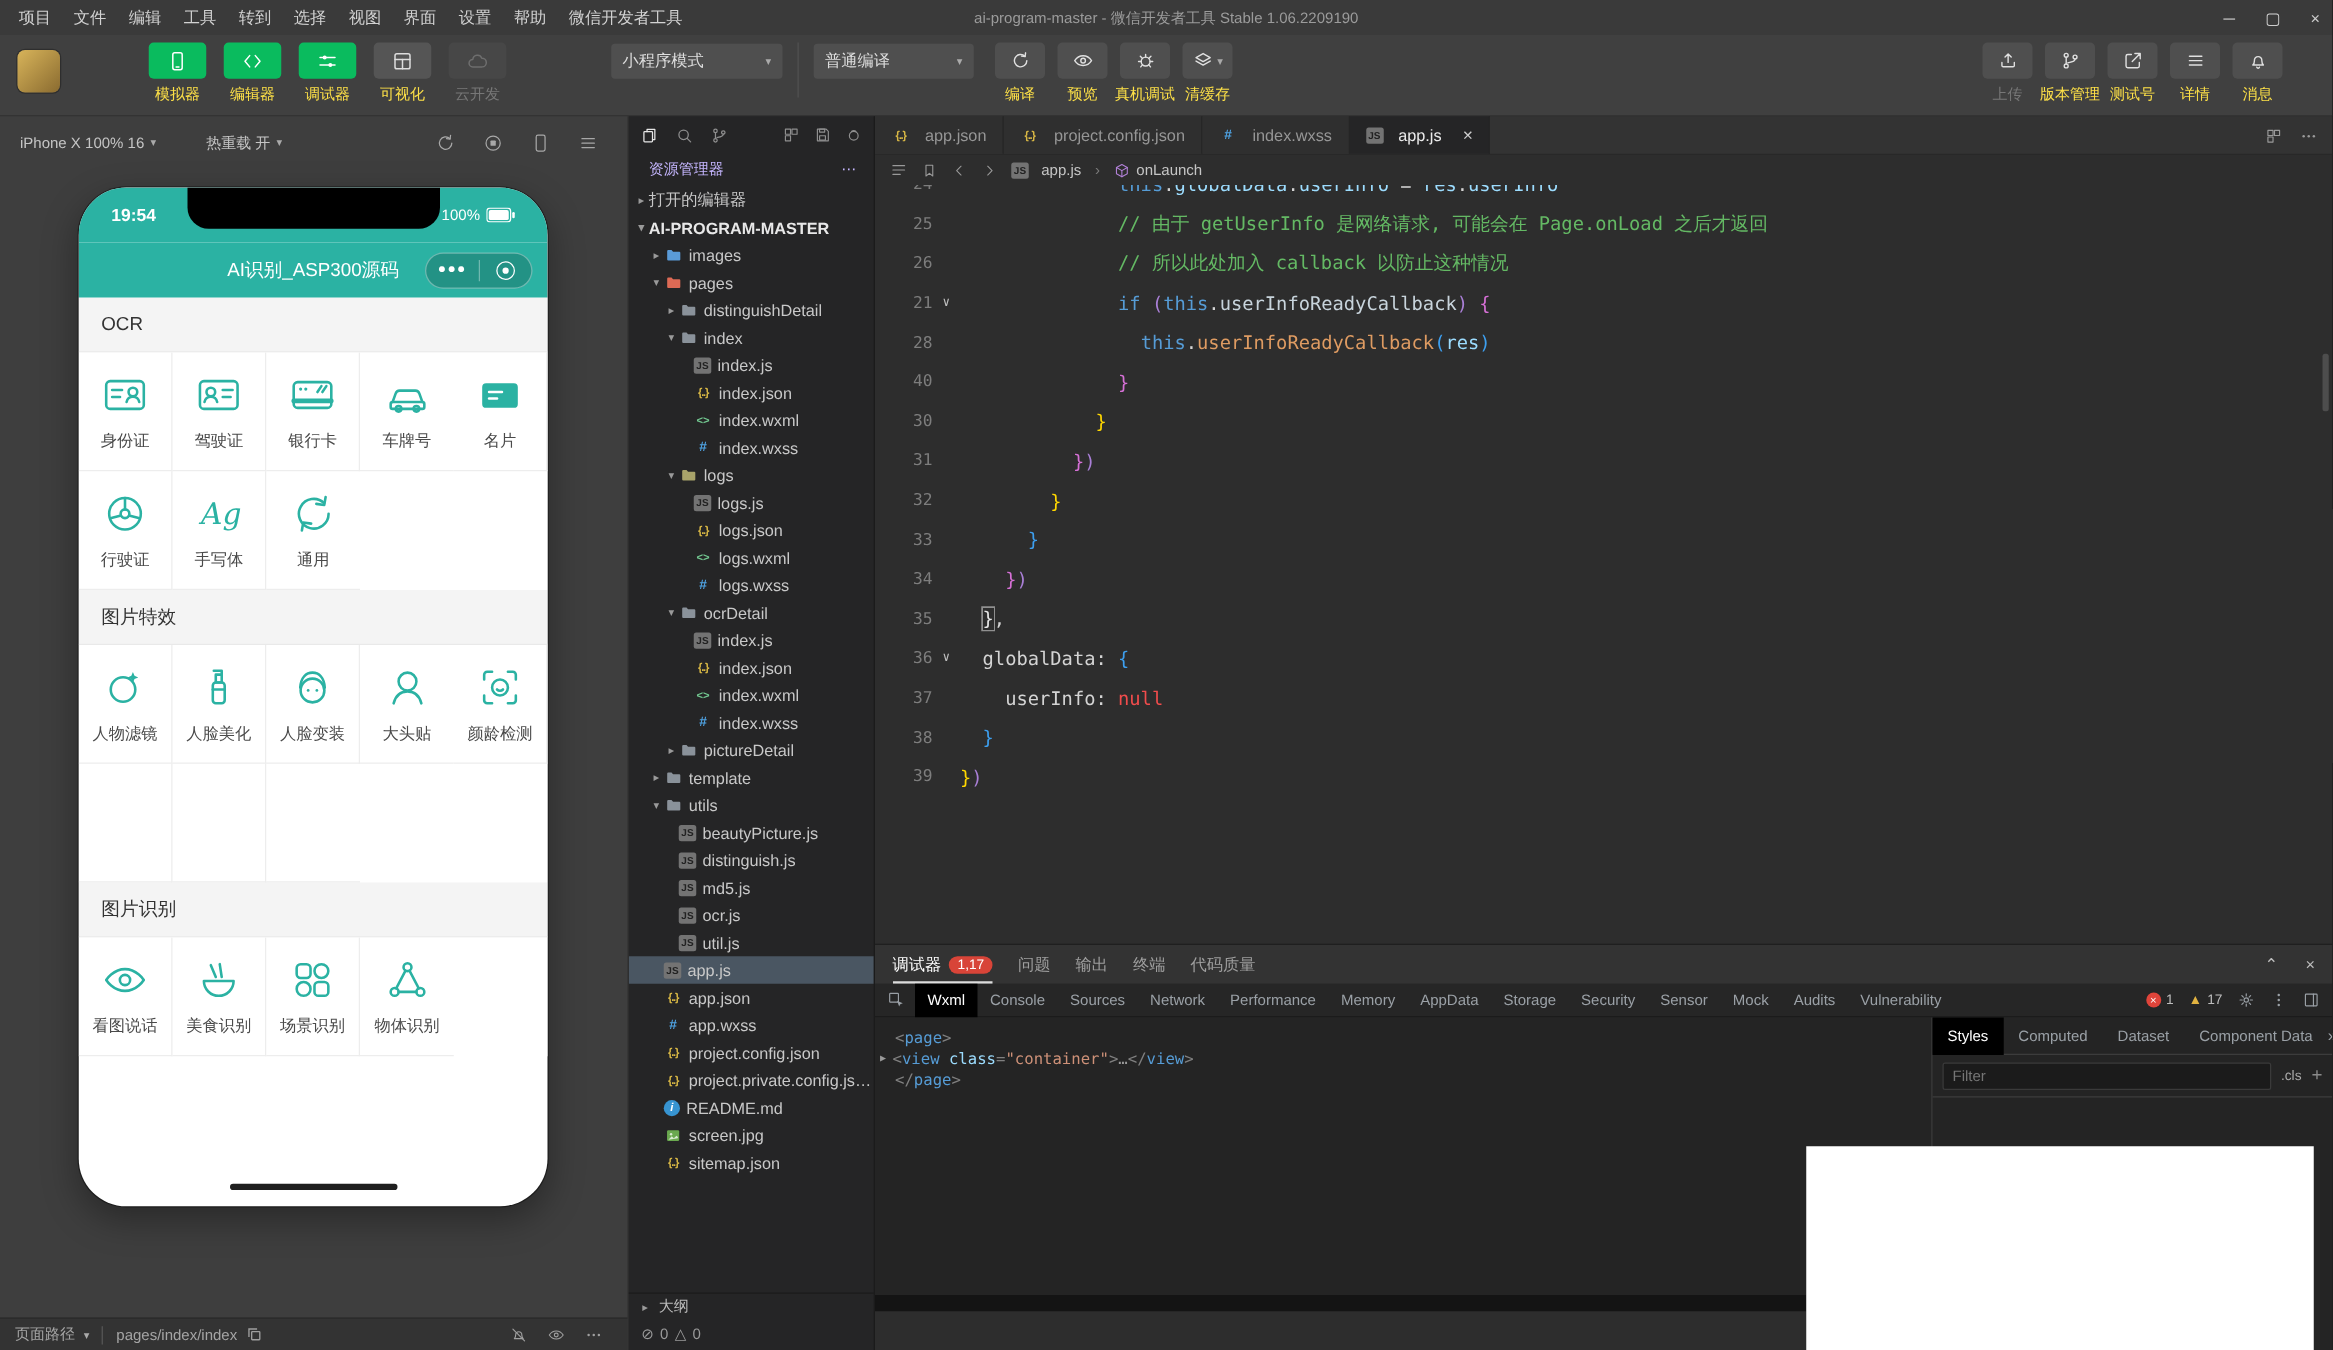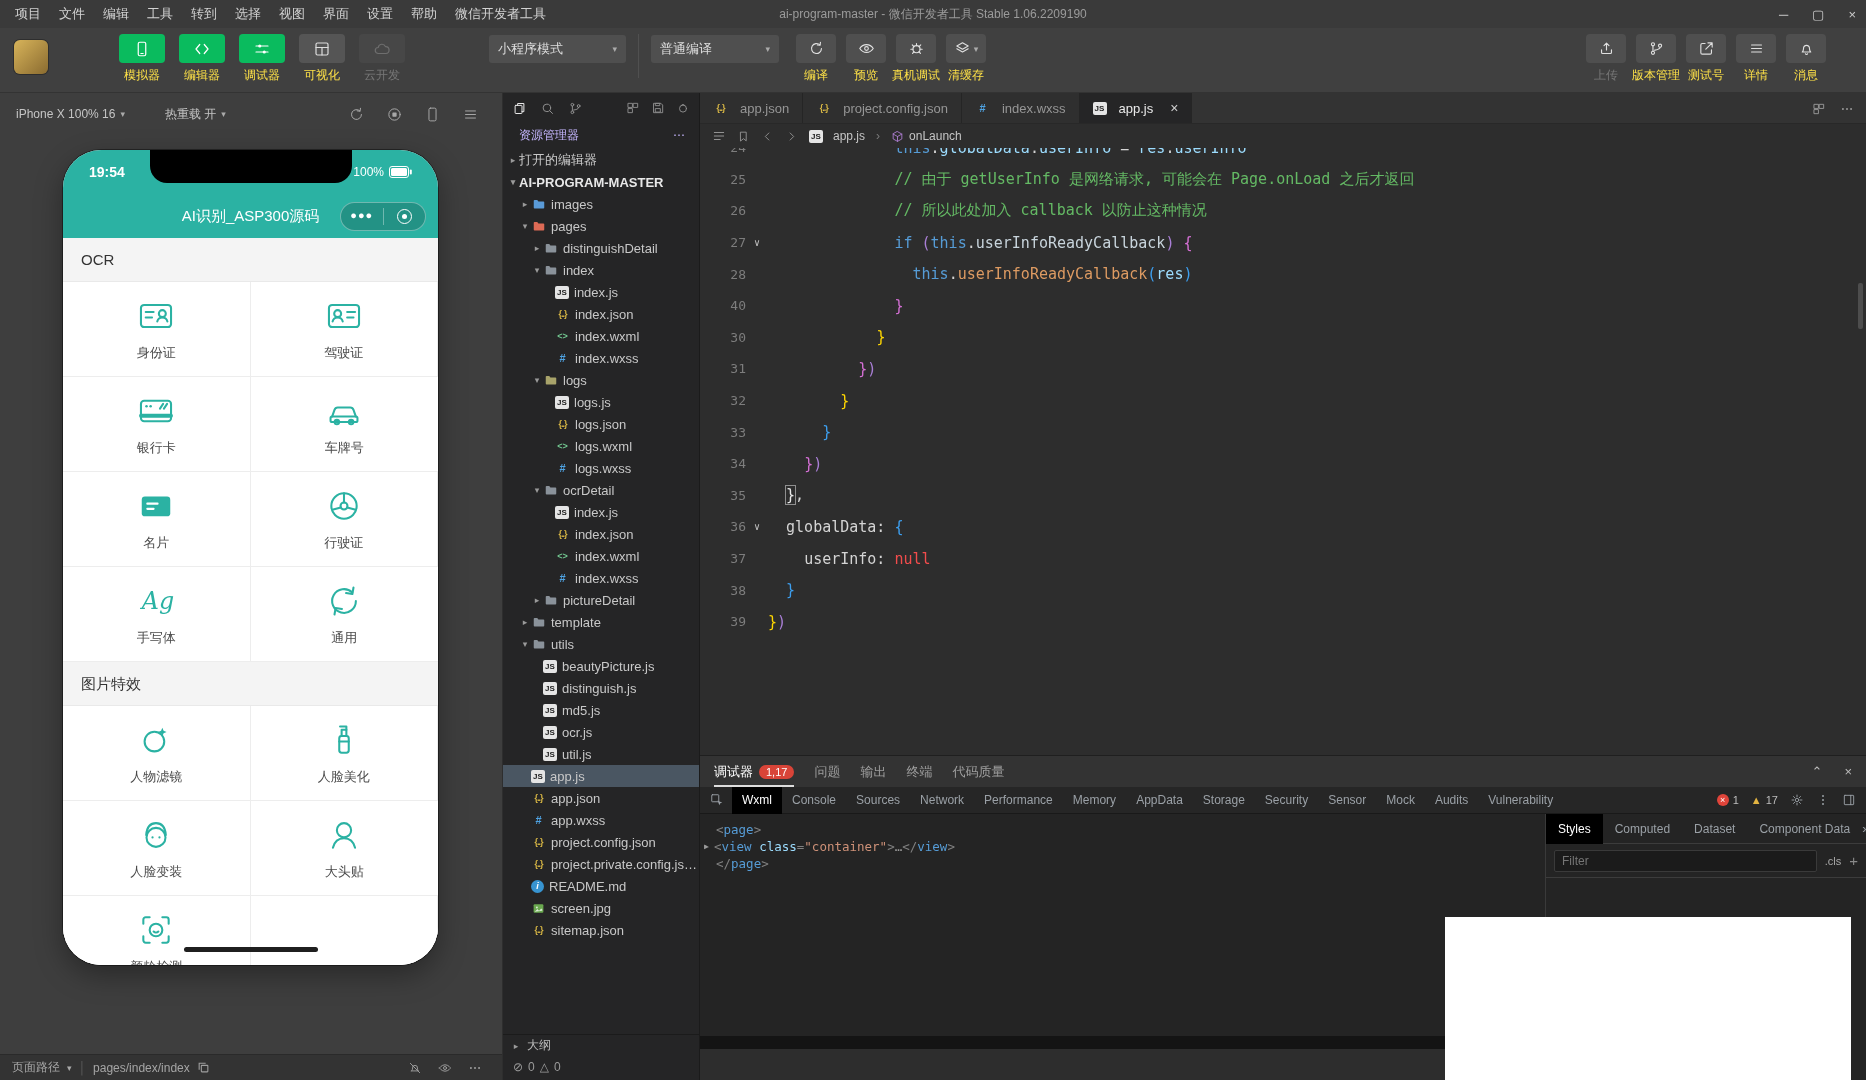--- a/index.html
+++ b/index.html
@@ -59,21 +59,21 @@
   #capsule { position:absolute; right:12px; top:8px; width:86px; height:29px; border-radius:15px;
              background:rgba(0,0,0,.18); border:1px solid rgba(255,255,255,.35); display:flex; align-items:center; z-index:4; }
   #capsule .half { flex:1; display:flex; align-items:center; justify-content:center; color:#fff; }
   #capsule .cdiv { width:1px; height:17px; background:rgba(255,255,255,.35); }
   .cap-dots { font-size:11px; letter-spacing:1px; margin-top:-3px; }
   .cap-ring { width:15px; height:15px; border:1.5px solid #fff; border-radius:50%; display:flex; align-items:center; justify-content:center; }
   .cap-ring i { width:5px; height:5px; background:#fff; border-radius:50%; }
   #p-content { background:#fff; }
   .sec-header { height:44px; background:#f4f4f4; border-bottom:1px solid #e9e9e9; color:#333; font-size:15px;
                 line-height:44px; padding-left:18px; }
-  .grid { display:grid; grid-template-columns:repeat(2,1fr); background:#fff; }
+  .grid { display:grid; grid-template-columns:repeat(5,1fr); background:#fff; }
   .cell { height:95px; border-right:1px solid #ededed; border-bottom:1px solid #ededed;
           display:flex; flex-direction:column; align-items:center; justify-content:center; gap:9px; cursor:pointer; }
   .cell:nth-child(4n) { border-right:none; }
   .cell svg { color:#2bb2a3; }
   .cell .clabel { font-size:13px; color:#4a4a4a; }
   #home-bar { position:absolute; left:50%; transform:translateX(-50%); bottom:13px; width:134px; height:5px;
               background:#1f1f1f; border-radius:3px; z-index:4; }
   #sim-status { position:absolute; left:0; bottom:0; width:100%; height:26px; background:#333; border-top:1px solid #2a2a2a;
                 display:flex; align-items:center; color:#a5a5a5; font-size:12px; padding:0 12px; gap:7px; }
   #sim-status .vdiv { color:#5d5d5d; }
@@ -85,21 +85,21 @@
   #exp-icons .active-ic { color:#e8e8e8; }
   #exp-icons .right { margin-left:auto; display:flex; gap:11px; }
   #exp-title { height:24px; display:flex; align-items:center; justify-content:space-between; padding:0 14px 0 16px;
                color:#c4b5fd; font-size:12px; }
   #tree { position:absolute; top:56px; left:0; right:0; bottom:46px; overflow:hidden; }
   .trow { height:22px; display:flex; align-items:center; font-size:13px; color:#c8c8c8; white-space:nowrap; cursor:pointer; }
   .trow.sel { background:#4a5662; }
   .trow.bold { color:#e8e8e8; font-weight:bold; }
   .tarrow { width:12px; flex:none; color:#9a9a9a; font-size:9px; text-align:center; }
   .fi { width:15px; height:15px; flex:none; margin-right:5px; display:inline-flex; align-items:center; justify-content:center; }
-  .fi-js { background:#e5e5e5; color:#222; font-size:8px; font-weight:bold; border-radius:2px; width:14px; height:13px; }
+  .fi-js { background:#737373; color:#222; font-size:8px; font-weight:bold; border-radius:2px; width:14px; height:13px; }
   .fi-json { color:#d9b845; font-size:9px; font-weight:bold; letter-spacing:-1px; }
   .fi-wxml { color:#73c991; font-size:9px; font-weight:bold; }
   .fi-wxss { color:#4fa3e3; font-size:11px; font-weight:bold; }
   .fi-info { background:#3794d1; color:#fff; border-radius:50%; width:13px; height:13px; font-size:9px; font-style:italic; font-weight:bold; }
   #exp-outline { position:absolute; left:0; right:0; bottom:24px; height:22px; border-top:1px solid #1b1b1b;
                  display:flex; align-items:center; gap:5px; padding:0 7px; color:#bbb; font-size:12px; }
   #exp-problems { position:absolute; left:10px; bottom:3px; height:20px; display:flex; align-items:center; gap:5px;
                   color:#9a9a9a; font-size:12px; }
 
   
@@ -971,21 +971,21 @@
             <span class="ln">25</span>
             <span class="fold"></span>
             <span class="ct"><span>              </span><span class="tk-cm">// 由于 getUserInfo 是网络请求, 可能会在 Page.onLoad 之后才返回</span></span>
           </div>
           <div class="code-line">
             <span class="ln">26</span>
             <span class="fold"></span>
             <span class="ct"><span>              </span><span class="tk-cm">// 所以此处加入 callback 以防止这种情况</span></span>
           </div>
           <div class="code-line">
-            <span class="ln">27</span>
+            <span class="ln">21</span>
             <span class="fold">∨</span>
             <span class="ct"><span>              </span><span class="tk-kw">if</span><span class="tk-pl"> </span><span class="tk-b4">(</span><span class="tk-kw">this</span><span class="tk-pl">.</span><span class="tk-pl2">userInfoReadyCallback</span><span class="tk-b4">)</span><span class="tk-pl"> </span><span class="tk-b2">{</span></span>
           </div>
           <div class="code-line">
             <span class="ln">28</span>
             <span class="fold"></span>
             <span class="ct"><span>                </span><span class="tk-kw">this</span><span class="tk-pl">.</span><span class="tk-fn">userInfoReadyCallback</span><span class="tk-b3">(</span><span class="tk-vr">res</span><span class="tk-b3">)</span></span>
           </div>
           <div class="code-line">
             <span class="ln">40</span>

